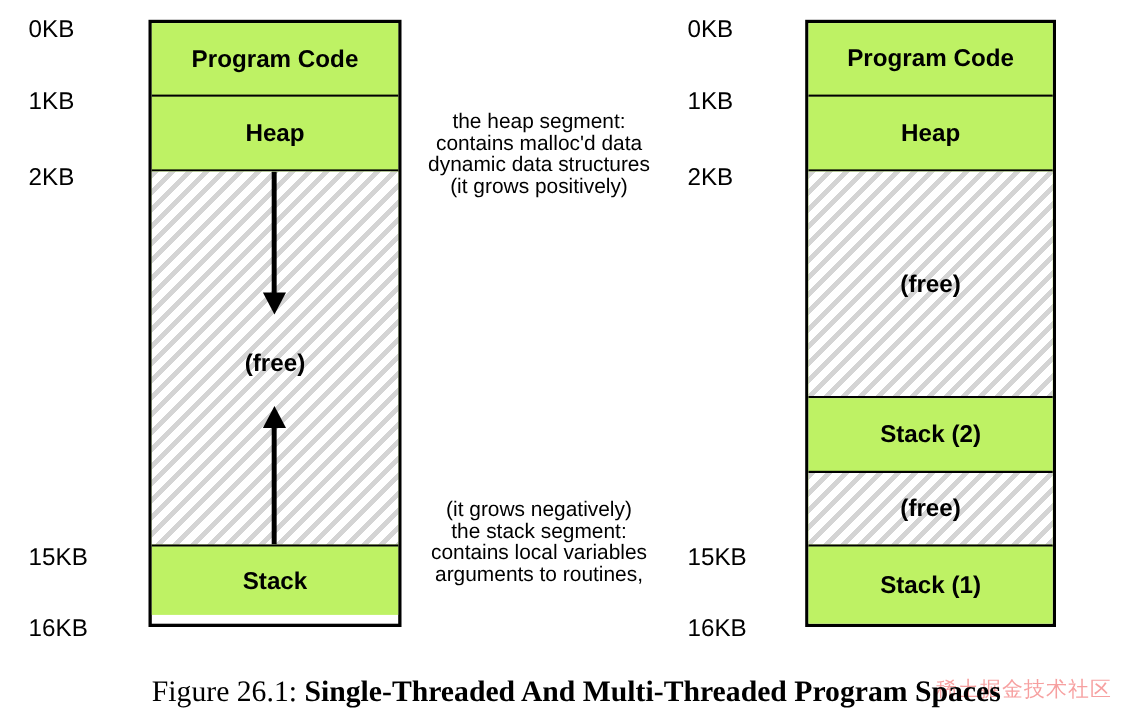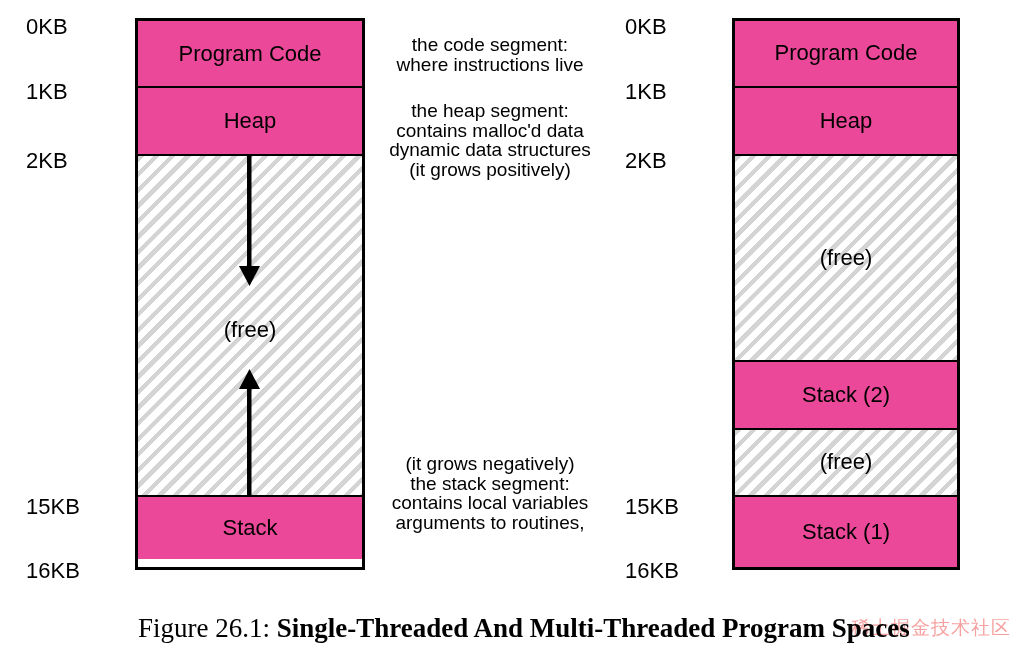--- a/index.html
+++ b/index.html
@@ -11,21 +11,21 @@
   .membox {
     position:absolute; top:18px; height:552px; box-sizing:border-box;
     border:3px solid #000; background:#fff;
     display:flex; flex-direction:column;
   }
   .membox.left  { left:135px; width:230px; }
   .membox.right { left:732px; width:228px; }
   .seg {
     box-sizing:border-box; border-bottom:2px solid #000; position:relative;
     display:flex; align-items:center; justify-content:center;
-    font-size:22px; background:#ec4899;
+    font-size:22px; background:#bef264;font-weight:bold;
   }
   .seg:last-child { border-bottom:none; }
   .hatch {
     background-image:repeating-linear-gradient(135deg,
       #d4d4d4 0px, #d4d4d4 4.5px, #ffffff 4.5px, #ffffff 11px);
   }
   
   .scale-label {
     position:absolute; width:84px; text-align:left;
     font-size:22px; line-height:24px;
@@ -89,24 +89,20 @@
           <rect x="109" y="231" width="4.5" height="108" fill="#000"></rect>
         </g>
       </svg>
       <span class="free-label-left">(free)</span>
     </div>
     <div class="seg" style="height:62px">
       <span>Stack</span>
     </div>
   </div>
 
-  <div class="ann" style="top:35px">
-    <div>the code segment:</div>
-    <div>where instructions live</div>
-  </div>
   <div class="ann" style="top:101px">
     <div>the heap segment:</div>
     <div>contains malloc'd data</div>
     <div>dynamic data structures</div>
     <div>(it grows positively)</div>
   </div>
   <div class="ann" style="top:454px">
     <div>(it grows negatively)</div>
     <div>the stack segment:</div>
     <div>contains local variables</div>

